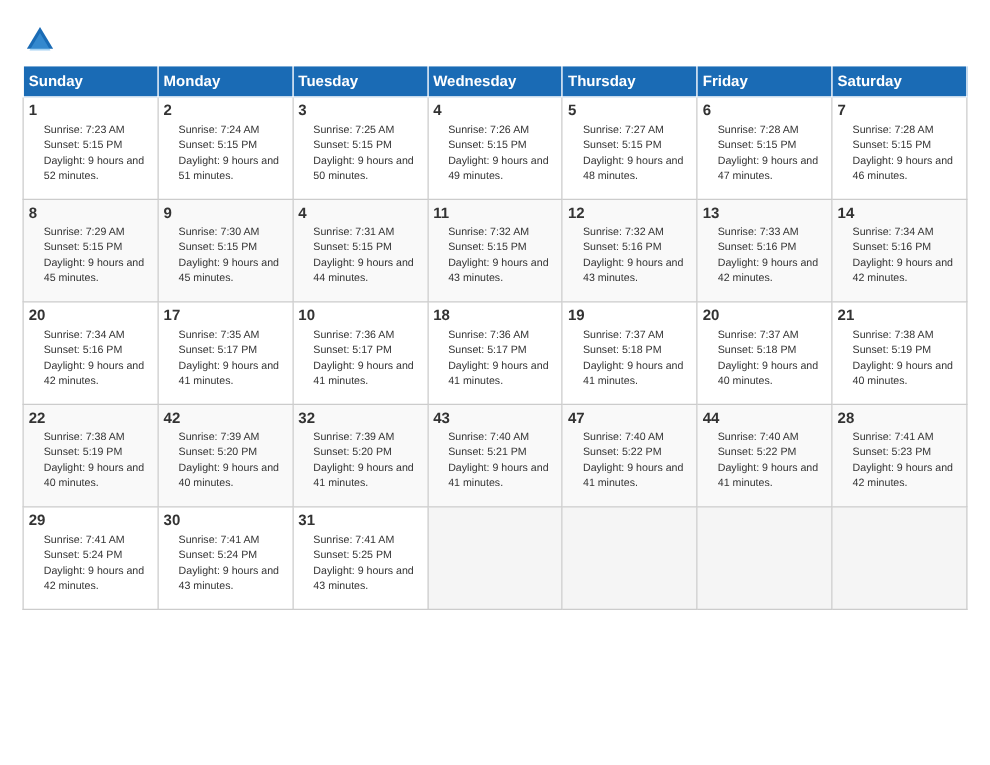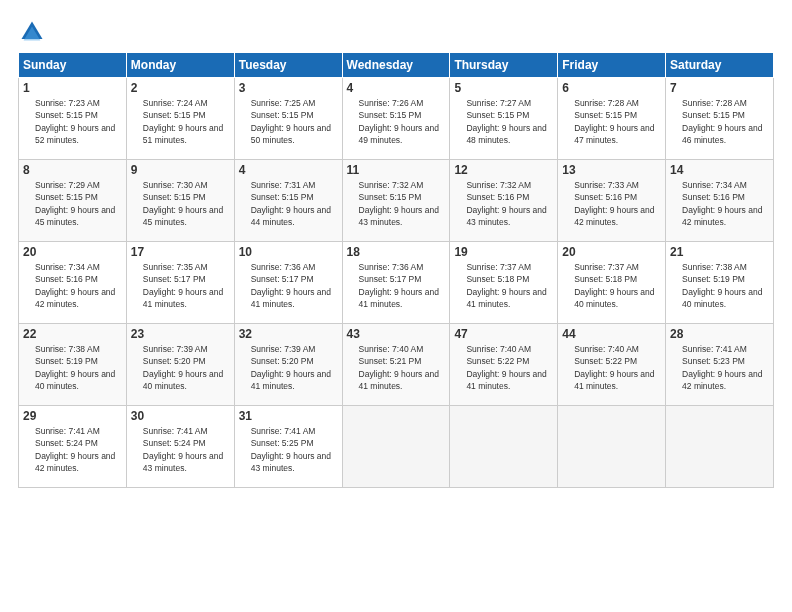--- a/index.html
+++ b/index.html
@@ -219,21 +219,21 @@
             <span class="day-number">21</span>
             <div class="day-info">Sunrise: 7:38 AM<br>Sunset: 5:19 PM<br>Daylight: 9 hours and 40 minutes.</div>
           </td>
         </tr>
         <tr>
           <td>
             <span class="day-number">22</span>
             <div class="day-info">Sunrise: 7:38 AM<br>Sunset: 5:19 PM<br>Daylight: 9 hours and 40 minutes.</div>
           </td>
           <td>
-            <span class="day-number">23</span>
+            <span class="day-number">42</span>
             <div class="day-info">Sunrise: 7:39 AM<br>Sunset: 5:20 PM<br>Daylight: 9 hours and 40 minutes.</div>
           </td>
           <td>
             <span class="day-number">32</span>
             <div class="day-info">Sunrise: 7:39 AM<br>Sunset: 5:20 PM<br>Daylight: 9 hours and 41 minutes.</div>
           </td>
           <td>
             <span class="day-number">43</span>
             <div class="day-info">Sunrise: 7:40 AM<br>Sunset: 5:21 PM<br>Daylight: 9 hours and 41 minutes.</div>
           </td>

